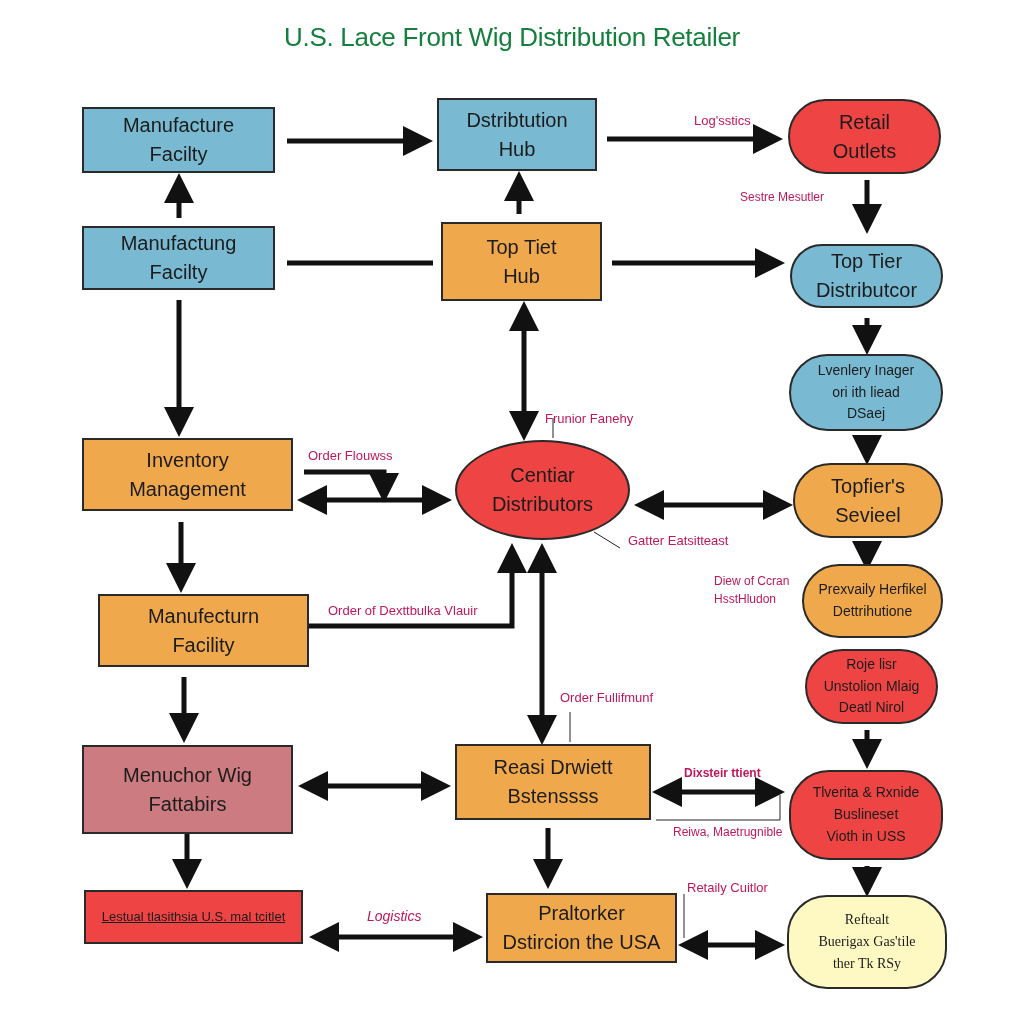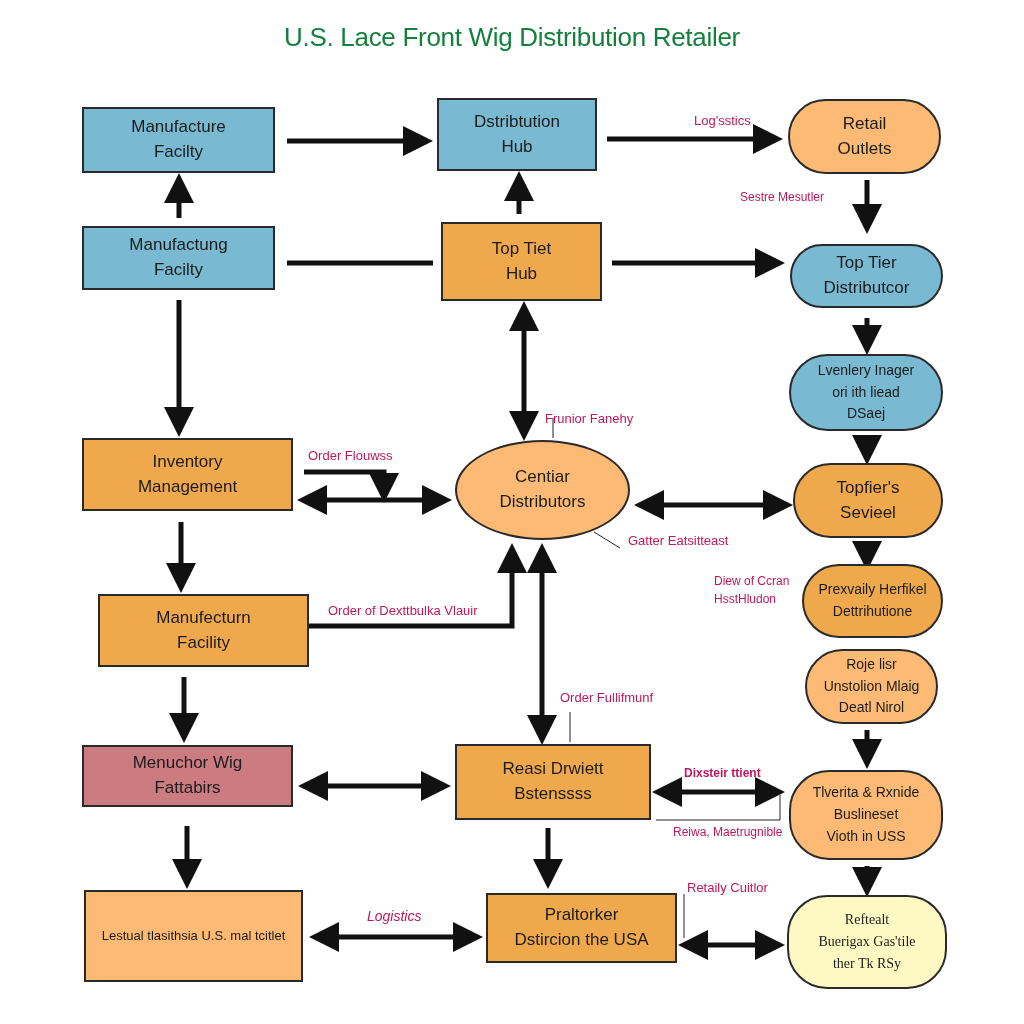--- a/index.html
+++ b/index.html
@@ -2,29 +2,29 @@
 <html><head>
 <meta charset="utf-8">
 <style>
   html, body { margin: 0; padding: 0; background: #ffffff; }
   body { width: 1024px; height: 1024px; position: relative; overflow: hidden;
          font-family: "Liberation Sans", "DejaVu Sans", sans-serif; color: #1a1a1a; }
   .title { position: absolute; left: 0; right: 0; top: 22px; text-align: center;
            font-size: 26px; font-weight: 400; letter-spacing: -0.3px; color: #15803d; }
   .node { position: absolute; display: flex; align-items: center; justify-content: center;
           text-align: center; box-sizing: border-box; border: 2px solid #2a2a2a;
-          font-size: 17px; line-height: 1.45; padding: 4px 8px; color: #1c1c1c; }
+          font-size: 20px; line-height: 1.45; padding: 4px 8px; color: #1c1c1c; }
   .node.rect { border-radius: 0; }
   .node.pill { border-radius: 40px; }
   .node.ellipse { border-radius: 50%; }
   .node.small { font-size: 14px; line-height: 1.55; }
   .node.tiny { font-size: 13px; }
   .blue { background: #79bad2; }
   .orange { background: #f0a84c; }
-  .purple { background: #fdba74; }
+  .purple { background: #ef4444; }
   .rose { background: #cc7b80; }
   .teal { background: #fef9c3; font-family: Liberation Serif, serif; }
   .lbl { position: absolute; font-size: 13px; color: #be185d; white-space: nowrap; }
   svg.arrows { position: absolute; left: 0; top: 0; }
 </style>
 </head>
 <body>
 
 <div class="title">U.S. Lace Front Wig Distribution Retailer</div>
 
@@ -108,29 +108,29 @@
 Sevieel</div>
 
 <div class="node rect orange" style="left:98px;top:594px;width:211px;height:73px;white-space:pre-line;">Manufecturn
 Facility</div>
 <div class="node pill orange small" style="left:802px;top:564px;width:141px;height:74px;white-space:pre-line;">Prexvaily Herfikel
 Dettrihutione</div>
 <div class="node pill purple small" style="left:805px;top:649px;width:133px;height:75px;white-space:pre-line;">Roje lisr
 Unstolion Mlaig
 Deatl Nirol</div>
 
-<div class="node rect rose" style="left:82px;top:745px;width:211px;height:62px;white-space:pre-line;">Menuchor Wig
+<div class="node rect rose" style="left:82px;top:745px;width:211px;height:89px;white-space:pre-line;">Menuchor Wig
 Fattabirs</div>
 <div class="node rect orange" style="left:455px;top:744px;width:196px;height:76px;white-space:pre-line;">Reasi Drwiett
 Bstenssss</div>
 <div class="node pill purple small" style="left:789px;top:770px;width:154px;height:90px;white-space:pre-line;">Tlverita &amp; Rxnide
 Buslineset
 Vioth in USS</div>
 
-<div class="node rect purple tiny" style="left:84px;top:890px;width:219px;height:92px;">Lestual tlasithsia U.S. mal tcitlet</div>
+<div class="node rect purple tiny" style="left:84px;top:890px;width:219px;height:54px;text-decoration:underline;">Lestual tlasithsia U.S. mal tcitlet</div>
 <div class="node rect orange" style="left:486px;top:893px;width:191px;height:70px;white-space:pre-line;">Praltorker
 Dstircion the USA</div>
 <div class="node pill teal small" style="left:787px;top:895px;width:160px;height:94px;white-space:pre-line;">Reftealt
 Buerigax Gas'tile
 ther Tk RSy</div>
 
 <div class="lbl" style="left:694px;top:113px;">Log'sstics</div>
 <div class="lbl" style="left:740px;top:190px;font-size:12px;">Sestre Mesutler</div>
 <div class="lbl" style="left:545px;top:411px;">Frunior Fanehy</div>
 <div class="lbl" style="left:308px;top:448px;">Order Flouwss</div>

